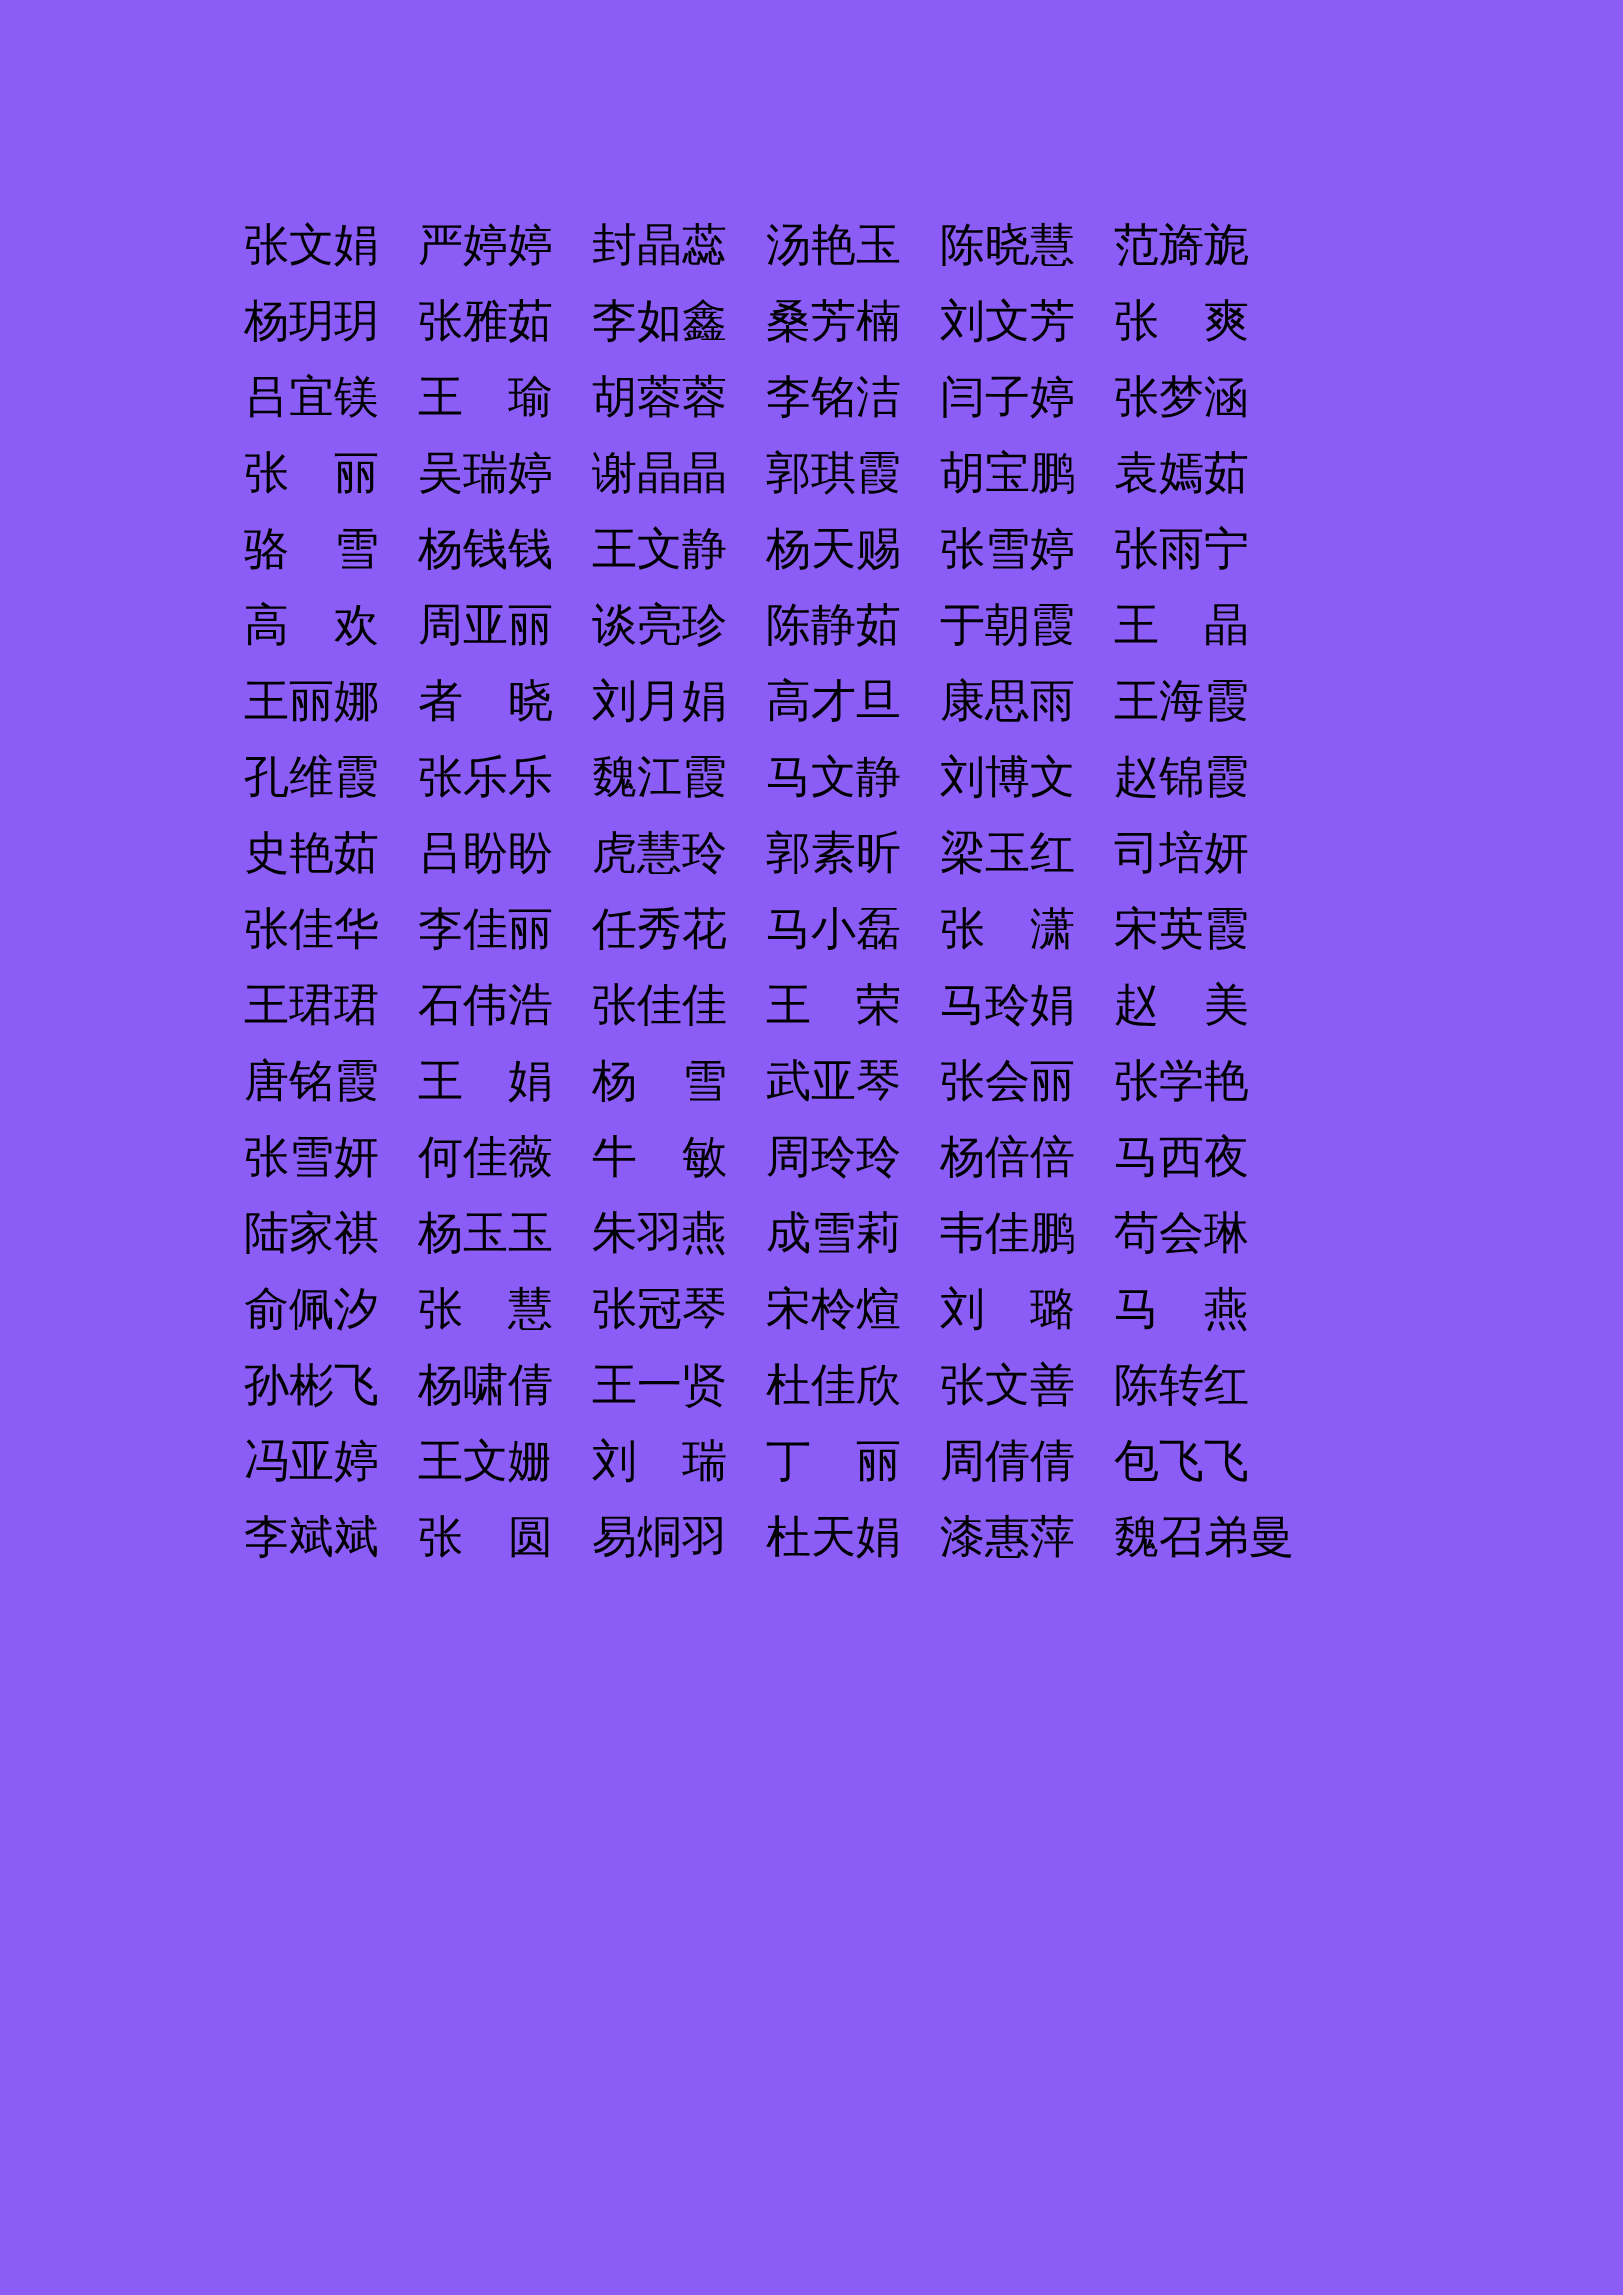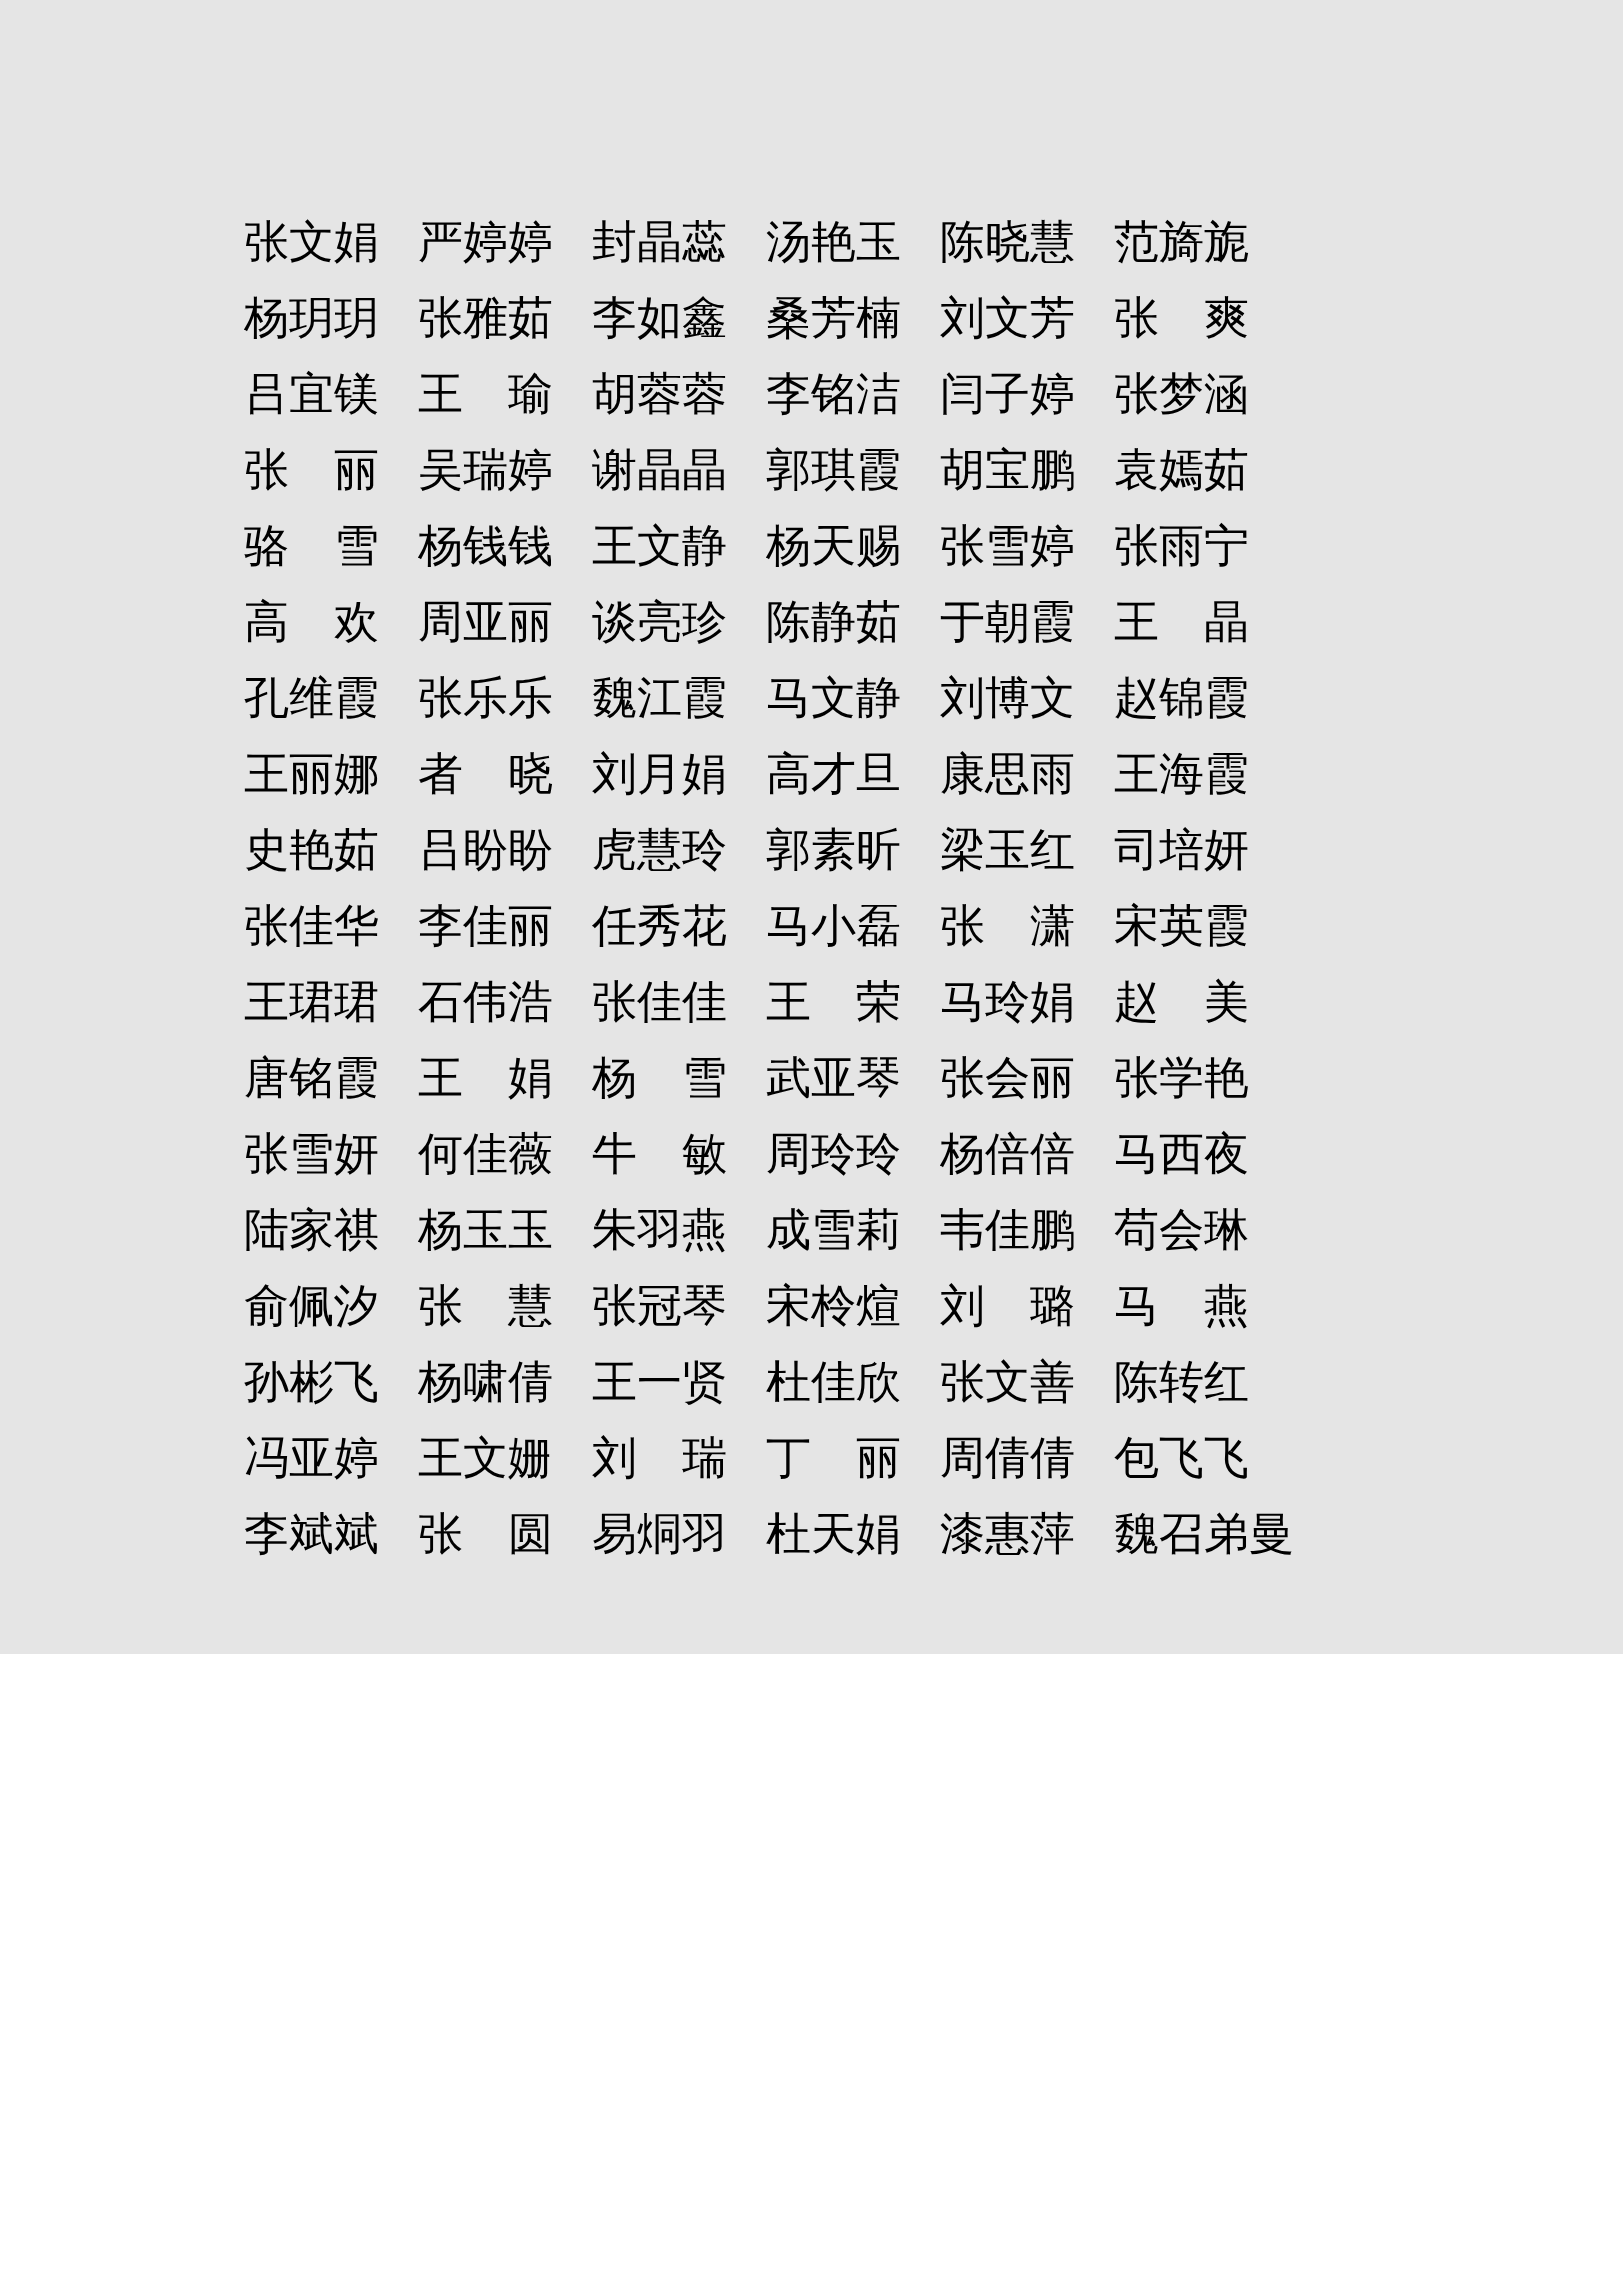--- a/index.html
+++ b/index.html
@@ -3,24 +3,24 @@
 <meta charset="utf-8">
 <style>
   html, body {
     margin: 0;
     padding: 0;
     background: #ffffff;
   }
   .page {
     position: relative;
     width: 1623px;
-    height: 1654px;
-    background: #e5e5e5;
+    height: 2295px;
+    background: #8b5cf6;
     overflow: hidden;
-    font-family: Liberation Mono, monospace;
+    font-family: Liberation Serif, serif;
     color: #000000;
   }
   .name-grid {
     position: absolute;
     left: 244px;
     top: 207px;
   }
   .name-row {
     display: flex;
     column-gap: 39px;
@@ -85,34 +85,34 @@
       </div>
       <div class="name-row">
         <div class="name-cell">高欢</div>
         <div class="name-cell">周亚丽</div>
         <div class="name-cell">谈亮珍</div>
         <div class="name-cell">陈静茹</div>
         <div class="name-cell">于朝霞</div>
         <div class="name-cell">王晶</div>
       </div>
       <div class="name-row">
+        <div class="name-cell">王丽娜</div>
+        <div class="name-cell">者晓</div>
+        <div class="name-cell">刘月娟</div>
+        <div class="name-cell">高才旦</div>
+        <div class="name-cell">康思雨</div>
+        <div class="name-cell">王海霞</div>
+      </div>
+      <div class="name-row">
         <div class="name-cell">孔维霞</div>
         <div class="name-cell">张乐乐</div>
         <div class="name-cell">魏江霞</div>
         <div class="name-cell">马文静</div>
         <div class="name-cell">刘博文</div>
         <div class="name-cell">赵锦霞</div>
-      </div>
-      <div class="name-row">
-        <div class="name-cell">王丽娜</div>
-        <div class="name-cell">者晓</div>
-        <div class="name-cell">刘月娟</div>
-        <div class="name-cell">高才旦</div>
-        <div class="name-cell">康思雨</div>
-        <div class="name-cell">王海霞</div>
       </div>
       <div class="name-row">
         <div class="name-cell">史艳茹</div>
         <div class="name-cell">吕盼盼</div>
         <div class="name-cell">虎慧玲</div>
         <div class="name-cell">郭素昕</div>
         <div class="name-cell">梁玉红</div>
         <div class="name-cell">司培妍</div>
       </div>
       <div class="name-row">

